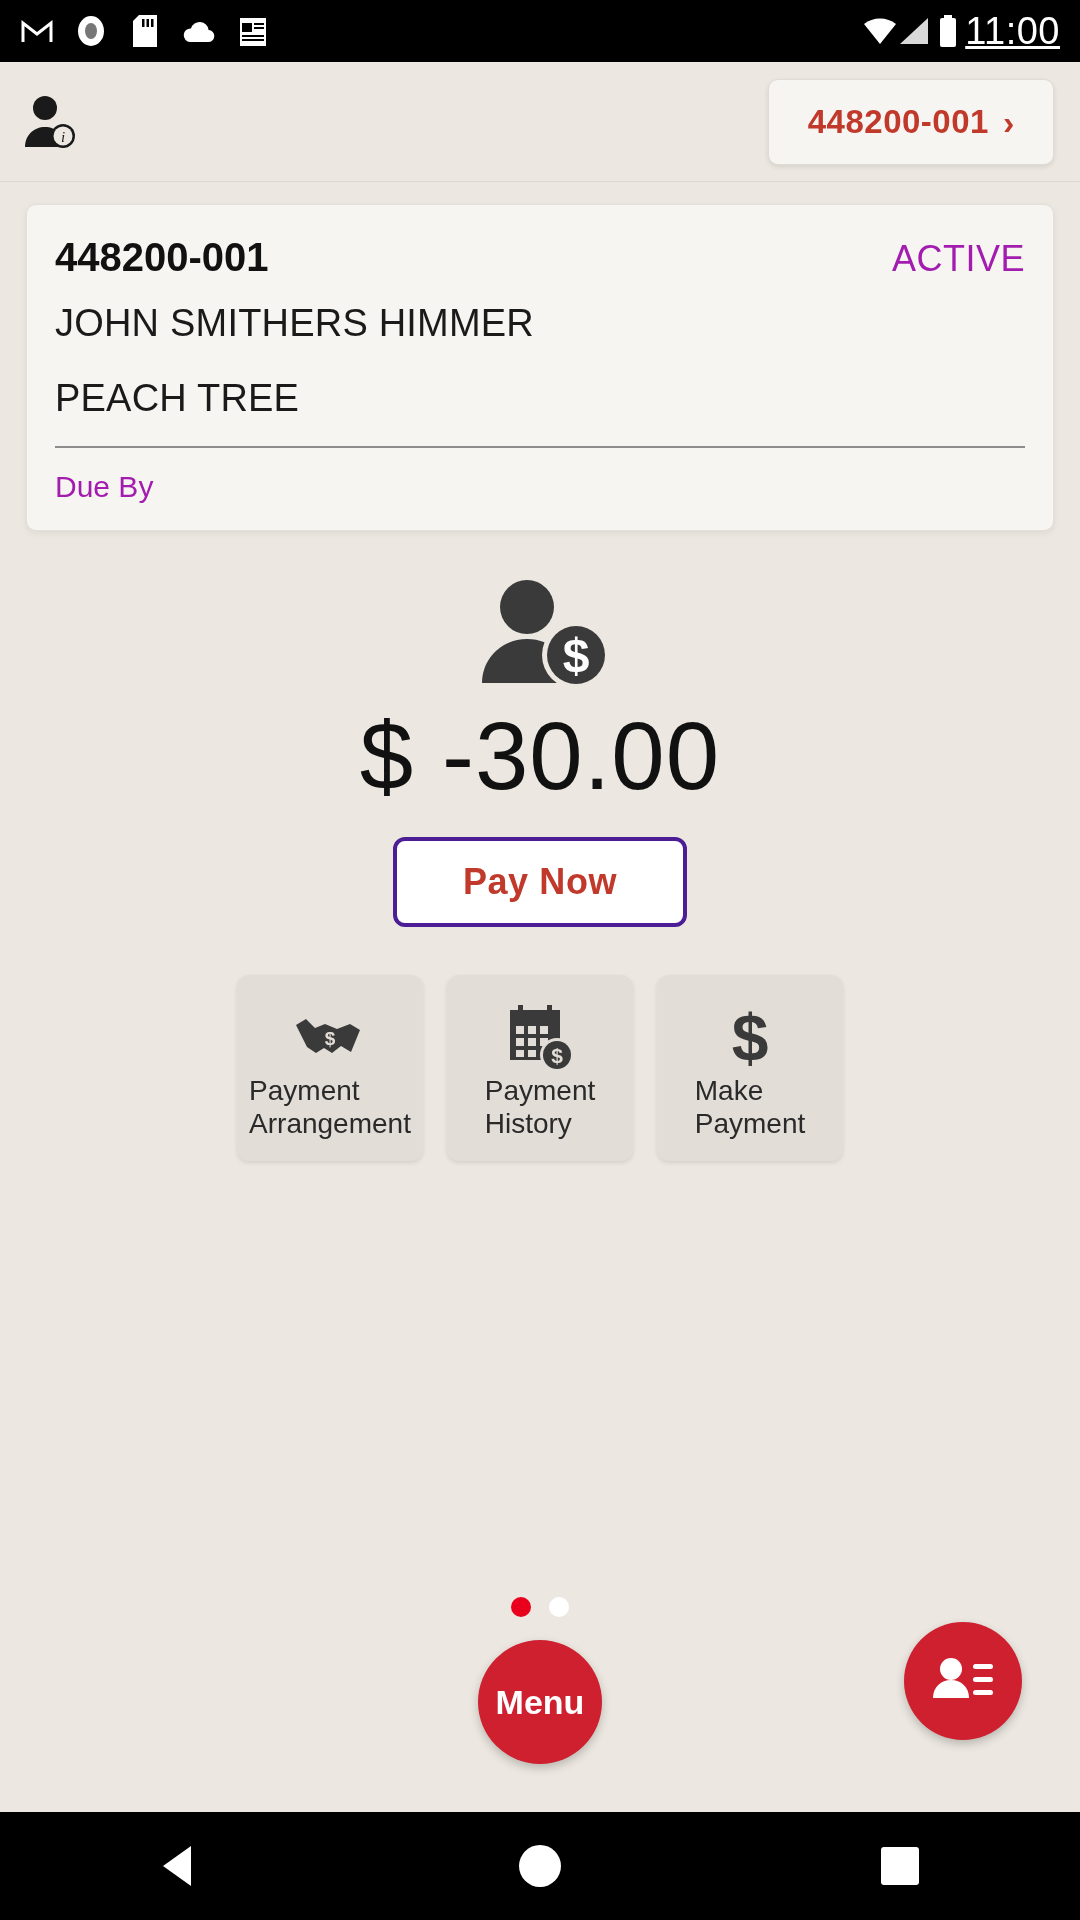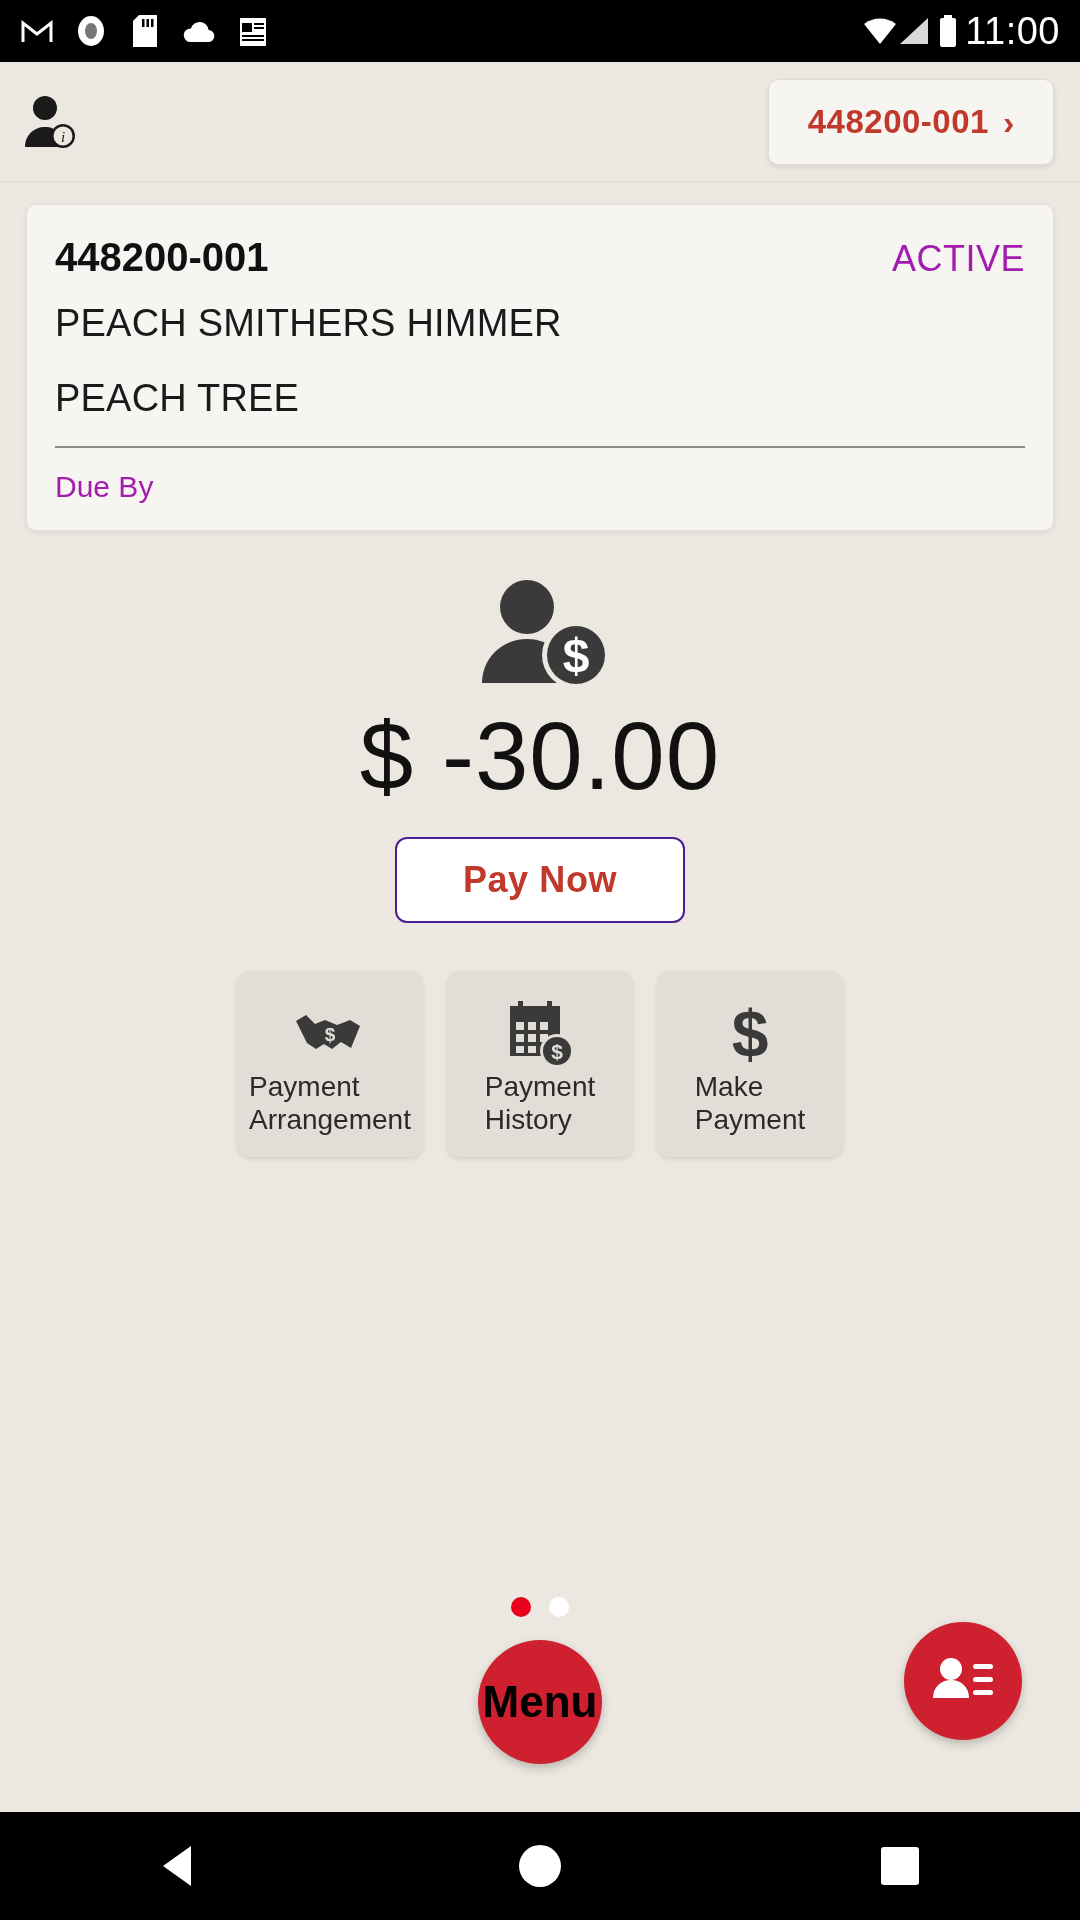--- a/index.html
+++ b/index.html
@@ -10,21 +10,21 @@
     overflow: hidden;
   }
   .screen { position: relative; width: 1080px; height: 1920px; background: #ece8e1; }
 
   
   .statusbar {
     height: 62px; background: #000; display: flex; align-items: center;
     padding: 0 20px; color: #fff;
   }
   .sb-left { display: flex; align-items: center; gap: 20px; flex: 1; }
-  .sb-right { display: flex; align-items: center; gap: 0; }
+  .sb-right { display: flex; align-items: center; gap: 0; text-decoration: underline; }
   .sb-icon { width: 34px; height: 34px; display: inline-flex; align-items: center; justify-content: center; }
   .sb-icon svg { display: block; }
   .sb-time { font-size: 38px; font-weight: 400; letter-spacing: .5px; color: #fff; line-height: 1; }
 
   
   .appbar {
     height: 120px; background: #ece8e1; display: flex; align-items: center;
     padding: 0 26px 0 18px; border-bottom: 1px solid #ddd8d0; position: relative;
   }
   .appbar-left { display: flex; align-items: center; gap: 16px; flex: 1; }
@@ -61,21 +61,21 @@
     flex: none; box-shadow: 0 1px 3px rgba(0,0,0,.12);
   }
 
   
   .balance-block { text-align: center; margin-top: 46px; }
   .balance-icon { height: 116px; display: flex; align-items: center; justify-content: center; }
   .balance-amt {
     font-size: 96px; color: #111; margin-top: 8px; letter-spacing: 1px; font-weight: 400;
   }
   .pay-now {
-    display: inline-block; margin-top: 26px; background: #fff; border: 2px solid #4c1d95;
+    display: inline-block; margin-top: 26px; background: #fff; border: 4px solid #4c1d95;
     border-radius: 12px; color: #c0392b; font-size: 36px; font-weight: bold;
     padding: 20px 66px; letter-spacing: .6px;
   }
 
   
   .tiles { display: flex; justify-content: center; gap: 24px; margin-top: 48px; }
   .tile {
     width: 186px; height: 186px; background: #e3ddd8; border-radius: 12px;
     display: flex; flex-direction: column; align-items: center; justify-content: center;
     box-shadow: 0 2px 4px rgba(0,0,0,.10); padding-top: 6px;
@@ -89,21 +89,21 @@
   .dot.active { background: #e8001c; }
   .dot.inactive { background: #ffffff; }
 
   
   .menu-fab {
     position: absolute; left: 50%; transform: translateX(-50%); top: 1640px;
     width: 124px; height: 124px; border-radius: 50%; background: #cf2030;
     display: flex; align-items: center; justify-content: center;
     box-shadow: 0 4px 10px rgba(0,0,0,.22);
   }
-  .menu-fab-label { color: #000000; font-size: 44px; font-weight: bold; }
+  .menu-fab-label { color: #ffffff; font-size: 34px; font-weight: bold; }
   .contact-fab {
     position: absolute; right: 58px; top: 1622px;
     width: 118px; height: 118px; border-radius: 50%; background: #cf2030;
     display: flex; align-items: center; justify-content: center;
     box-shadow: 0 4px 10px rgba(0,0,0,.22);
   }
 
   
   .navbar {
     position: absolute; left: 0; bottom: 0; width: 1080px; height: 108px; background: #000;
@@ -190,21 +190,21 @@
       <span class="acct-chip-label">448200-001</span>
       <span class="chev">›</span>
     </div>
   </div>
 
   <div class="card">
     <div class="card-row1">
       <span class="acct-num">448200-001</span>
       <span class="acct-status">ACTIVE</span>
     </div>
-    <div class="cust-name">PEACH SMITHERS HIMMER</div>
+    <div class="cust-name">JOHN SMITHERS HIMMER</div>
     <div class="cust-addr">PEACH TREE</div>
     <div class="divider"></div>
     <div class="due-label">Due By</div>
   </div>
 
   <div class="balance-block">
     <div class="balance-icon">
       <svg width="150" height="112" viewBox="0 0 150 112">
         <circle cx="62" cy="28" r="27" fill="#3a3a3a"></circle>
         <path d="M17 104c0-25 20-44 45-44s45 19 45 44z" fill="#3a3a3a"></path>

